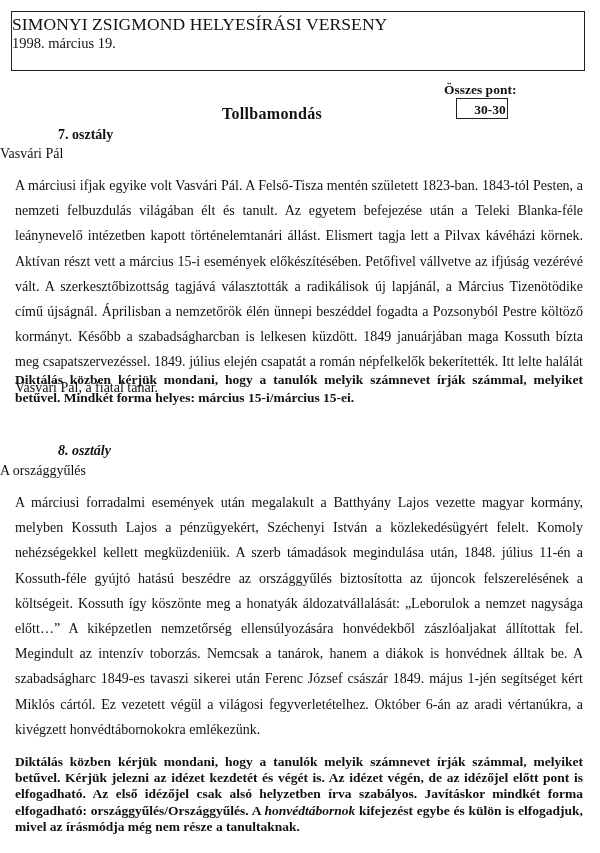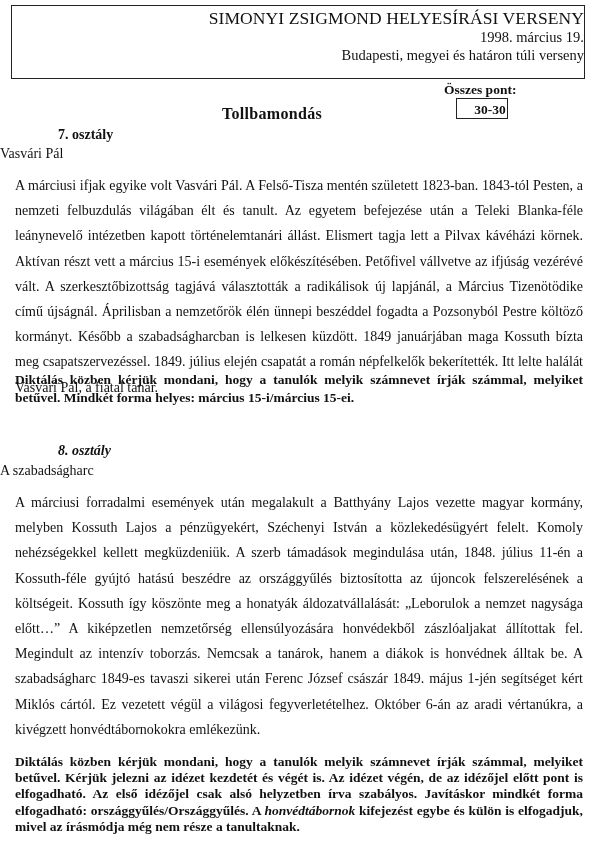--- a/index.html
+++ b/index.html
@@ -1,22 +1,22 @@
 <!DOCTYPE html>
 <html><head>
 <meta charset="utf-8">
 <style>
   html, body { margin: 0; padding: 0; background: #ffffff; }
   body {
     width: 600px; height: 853px; position: relative; overflow: hidden;
     font-family: "Liberation Serif", "DejaVu Serif", serif; color: #111;
   }
   .header-box {
-    position: absolute; left: 11px; top: 5px; width: 574px; height: 74px;
-    border: 1px solid #222; box-sizing: border-box; text-align: right;
+    position: absolute; left: 11px; top: 11px; width: 574px; height: 60px;
+    border: 1px solid #222; box-sizing: border-box; text-align: left;
   }
   .header-box .title { font-size: 17.5px; line-height: 19px; margin-top: 3px; letter-spacing: 0.1px; }
   .header-box .sub { font-size: 14.5px; line-height: 18px; }
   .score {
     position: absolute; top: 82px; left: 444px; font-size: 13.5px; font-weight: bold;
     display: flex; align-items: center; flex-direction: column;
   }
   .score .box {
     display: inline-block; border: 1px solid #222; margin-left: 4px;
     width: 52px; height: 21px; line-height: 21px; padding-left: 17px; box-sizing: border-box;
@@ -40,31 +40,30 @@
     text-align: justify;
   }
   .note i { font-weight: bold; }
 </style>
 </head>
 <body>
 
 <div class="header-box">
   <div class="title">SIMONYI ZSIGMOND HELYESÍRÁSI VERSENY</div>
   <div class="sub">1998. március 19.</div>
-  <div class="sub">Budapesti, megyei és határon túli verseny</div>
 </div>
 
 <div class="score">
   <span>Összes pont:</span>
   <span class="box">30-30</span>
 </div>
 
 <div class="doc-title">Tollbamondás</div>
 
 <div class="grade" style="top:127px;">7. osztály</div>
 <div class="subtitle" style="top:146px;">Vasvári Pál</div>
 <div class="para" style="top:173px;">A márciusi ifjak egyike volt Vasvári Pál. A Felső-Tisza mentén született 1823-ban. 1843-tól Pesten, a nemzeti felbuzdulás világában élt és tanult. Az egyetem befejezése után a Teleki Blanka-féle leánynevelő intézetben kapott történelemtanári állást. Elismert tagja lett a Pilvax kávéházi körnek. Aktívan részt vett a március 15-i események előkészítésében. Petőfivel vállvetve az ifjúság vezérévé vált. A szerkesztőbizottság tagjává választották a radikálisok új lapjánál, a Március Tizenötödike című újságnál. Áprilisban a nemzetőrök élén ünnepi beszéddel fogadta a Pozsonyból Pestre költöző kormányt. Később a szabadságharcban is lelkesen küzdött. 1849 januárjában maga Kossuth bízta meg csapatszervezéssel. 1849. július elején csapatát a román népfelkelők bekerítették. Itt lelte halálát Vasvári Pál, a fiatal tanár.</div>
 <div class="note" style="top:371px; line-height:18px;">Diktálás közben kérjük mondani, hogy a tanulók melyik számnevet írják számmal, melyiket betűvel. Mindkét forma helyes: március 15-i/március 15-ei.</div>
 
 <div class="grade" style="top:443px;font-style:italic;">8. osztály</div>
-<div class="subtitle" style="top:463px;">A szabadságharc</div>
+<div class="subtitle" style="top:463px;">A országgyűlés</div>
 <div class="para" style="top:490px;">A márciusi forradalmi események után megalakult a Batthyány Lajos vezette magyar kormány, melyben Kossuth Lajos a pénzügyekért, Széchenyi István a közlekedésügyért felelt. Komoly nehézségekkel kellett megküzdeniük. A szerb támadások megindulása után, 1848. július 11-én a Kossuth-féle gyújtó hatású beszédre az országgyűlés biztosította az újoncok felszerelésének a költségeit. Kossuth így köszönte meg a honatyák áldozatvállalását: „Leborulok a nemzet nagysága előtt…” A kiképzetlen nemzetőrség ellensúlyozására honvédekből zászlóaljakat állítottak fel. Megindult az intenzív toborzás. Nemcsak a tanárok, hanem a diákok is honvédnek álltak be. A szabadságharc 1849-es tavaszi sikerei után Ferenc József császár 1849. május 1-jén segítséget kért Miklós cártól. Ez vezetett végül a világosi fegyverletételhez. Október 6-án az aradi vértanúkra, a kivégzett honvédtábornokokra emlékezünk.</div>
 <div class="note" style="top:754px; line-height:16.2px;"><span>Diktálás közben kérjük mondani, hogy a tanulók melyik számnevet írják számmal, melyiket betűvel. Kérjük jelezni az idézet kezdetét és végét is. Az idézet végén, de az idézőjel előtt pont is elfogadható. Az első idézőjel csak alsó helyzetben írva szabályos. Javításkor mindkét forma elfogadható: országgyűlés/Országgyűlés. A </span><i>honvédtábornok</i><span> kifejezést egybe és külön is elfogadjuk, mivel az írásmódja még nem része a tanultaknak.</span></div>
 
 </body></html>

